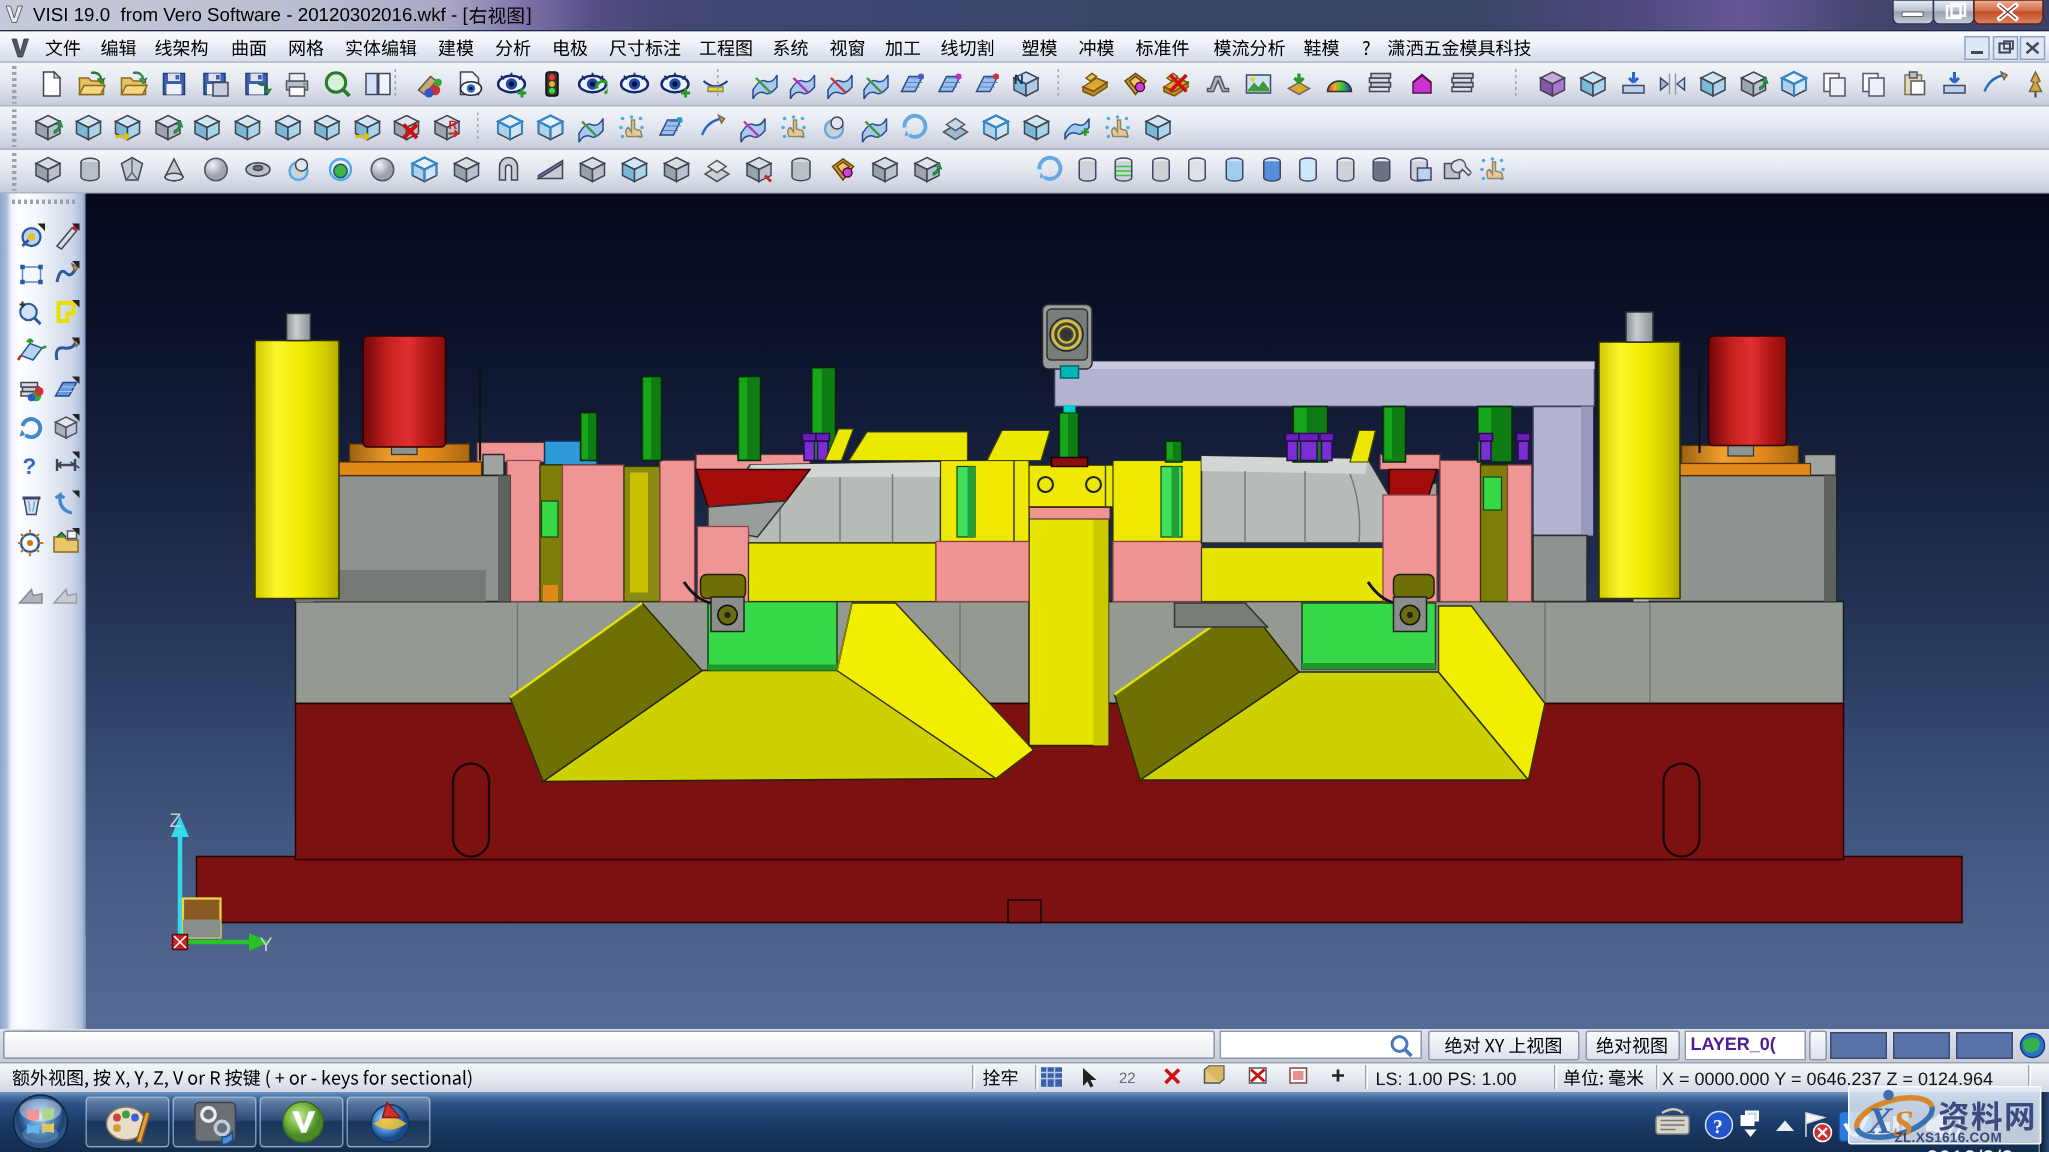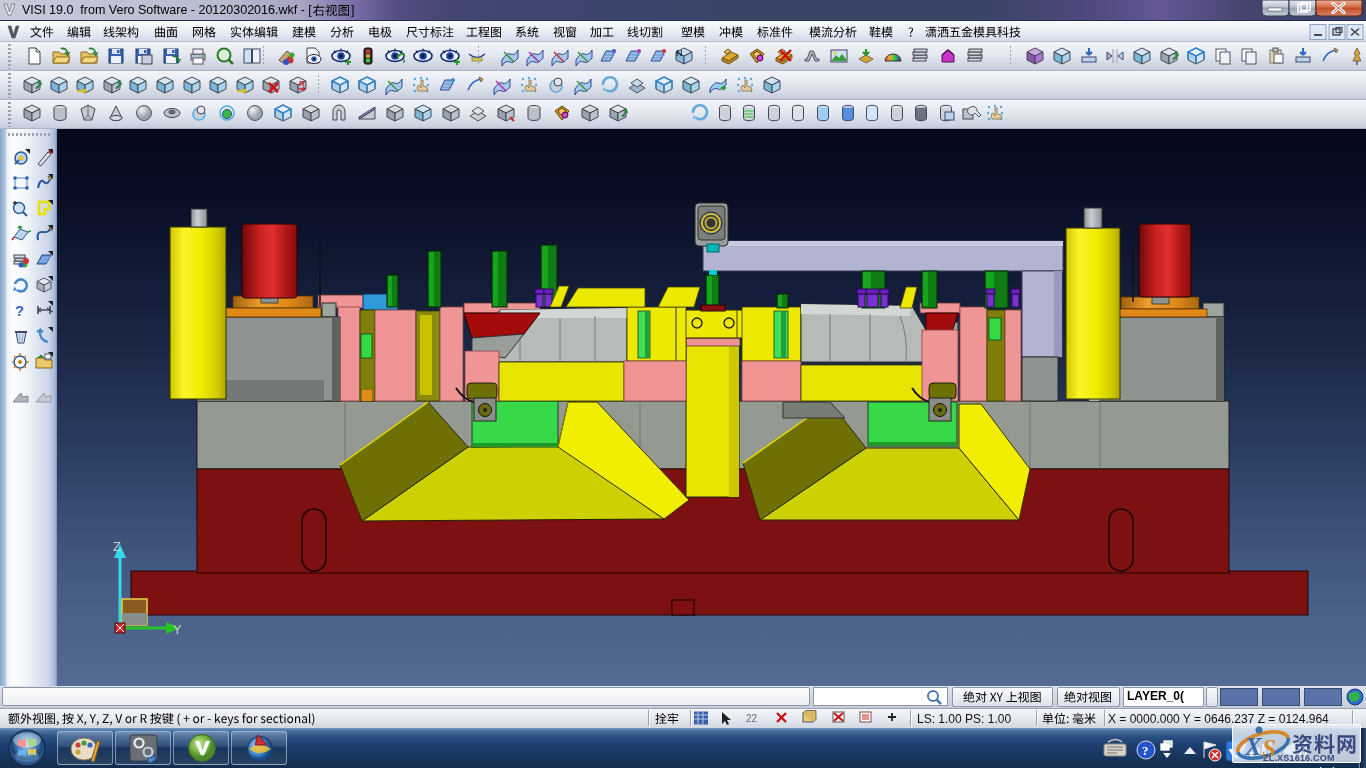--- a/index.html
+++ b/index.html
@@ -1041,21 +1041,21 @@
 <div id="cmdrow" class="abs"></div>
 <div class="abs" style="left:2px;top:687px;width:808px;height:19px;background:linear-gradient(180deg,#fdfdfe,#eceef2);border:1px solid #8e97a8;border-radius:2px"></div>
 <div class="abs" style="left:813px;top:687px;width:135px;height:19px;background:#fff;border:1px solid #8e97a8"></div>
 <svg class="abs" style="left:925px;top:689px" width="20" height="16">
       <circle cx="8" cy="7" r="5" fill="none" stroke="#4a78b8" stroke-width="2"></circle>
       <path d="M11.5,10.5 L16,15" stroke="#4a78b8" stroke-width="2.5"></path>
     </svg>
 <div class="btnc" style="left:952px;width:101px"></div>
 <div class="btnc" style="left:1057px;width:63px"></div>
 <div class="abs" style="left:1123px;top:687px;width:81px;height:20px;background:#fff;border:1px solid #8e97a8"></div>
-<div class="abs" style="left:1123px;top:689px;width:78px;height:16px;font:bold 12px 'Liberation Sans';color:#000000;padding-left:4px">LAYER_0(</div>
+<div class="abs" style="left:1123px;top:689px;width:78px;height:16px;font:bold 12px 'Liberation Sans';color:#4c1d95;padding-left:4px">LAYER_0(</div>
 <div class="btnc" style="left:1206px;width:12px"></div>
 <div class="abs" style="left:1220px;top:688px;width:38px;height:18px;background:#5973a8;border:1px solid #3a4a70"></div>
 <div class="abs" style="left:1262px;top:688px;width:38px;height:18px;background:#5973a8;border:1px solid #3a4a70"></div>
 <div class="abs" style="left:1304px;top:688px;width:38px;height:18px;background:#5973a8;border:1px solid #3a4a70"></div>
 <svg class="abs" style="left:1346px;top:688px" width="19" height="19">
       <circle cx="9" cy="9" r="8" fill="#2a6fd0"></circle>
       <path d="M3,6 Q7,3 12,4 Q15,7 13,11 Q9,15 5,13 Q2,10 3,6" fill="#35b04a"></path>
       <circle cx="9" cy="9" r="8" fill="none" stroke="#1a3a70"></circle>
     </svg>
 <svg class="abs" style="left:0;top:686px" width="1366" height="22">

